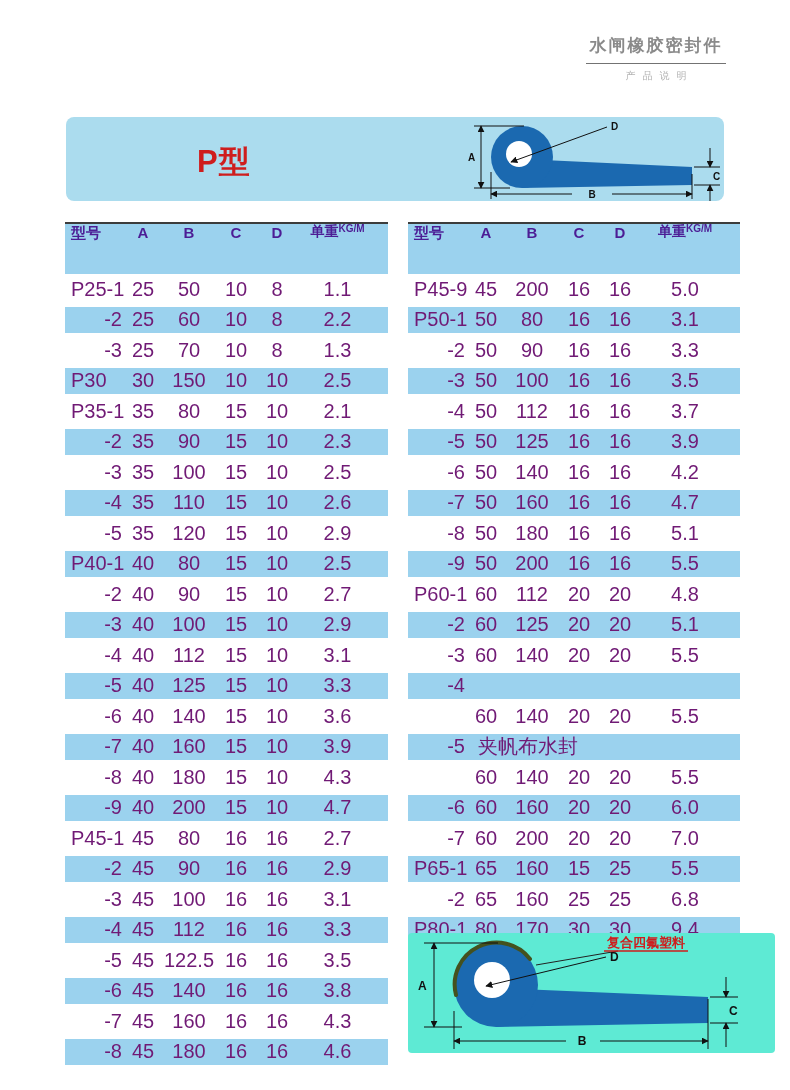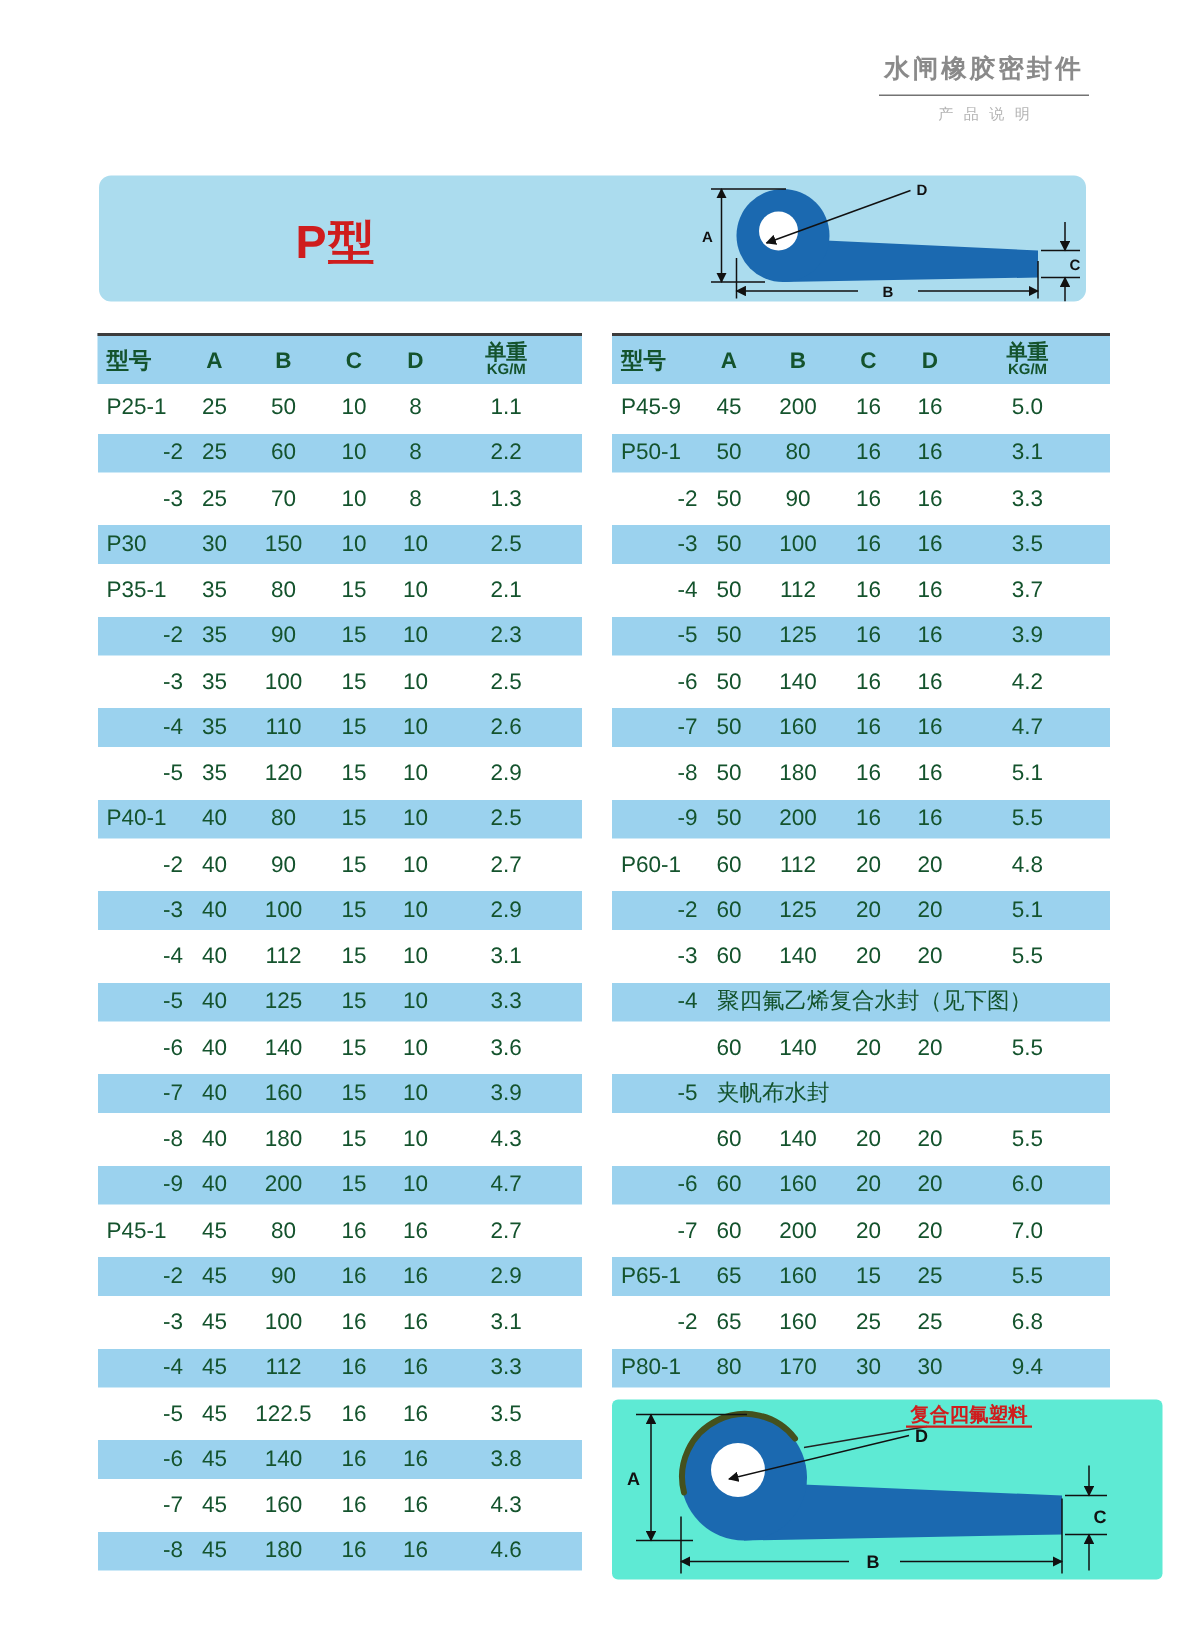--- a/index.html
+++ b/index.html
@@ -16,38 +16,38 @@
   .banner{position:absolute;left:66px;top:117px;width:658px;height:84px;
           background:#abdcee;border-radius:8px;}
   .banner-title{position:absolute;left:131px;top:24px;font-size:31px;font-weight:bold;
                 color:#cf1d1d;letter-spacing:1px;}
   .banner-svg{position:absolute;left:398px;top:0px;}
 
   
   .spec-table{position:absolute;top:222px;}
   .spec-table.left{left:65px;width:323px;}
   .spec-table.right{left:408px;width:332px;}
-  .thead{display:flex;height:34px;align-items:center;background:#9bd2ee;
-         border-top:2px solid #3c3c3c;font-weight:bold;font-size:15px;color:#14532d;
+  .thead{display:flex;height:52px;align-items:flex-start;background:#9bd2ee;
+         border-top:2px solid #3c3c3c;font-weight:bold;font-size:15px;color:#4c1d95;
          box-sizing:border-box;}
-  .tr{display:flex;height:30.5px;align-items:center;font-size:15px;color:#14532d;
+  .tr{display:flex;height:30.5px;align-items:center;font-size:20px;color:#701a75;
       box-sizing:border-box;}
   .tr.alt{background:#9bd2ee;background-clip:padding-box;
           border-top:2px solid #fff;border-bottom:2px solid #fff;}
   .td{box-sizing:border-box;white-space:nowrap;}
   .c-model{width:58px;}
   .ml{text-align:left;padding-left:6px;}
   .mr{text-align:right;padding-right:1px;}
   .c-a{width:40px;text-align:center;}
   .c-b{width:52px;text-align:center;}
   .c-c{width:42px;text-align:center;}
   .c-d{width:40px;text-align:center;}
   .c-w{flex:1;text-align:center;padding-right:10px;}
   .c-note{flex:1;text-align:left;padding-left:12px;}
-  .wcell{display:flex;flex-direction:column;justify-content:center;line-height:1.05;}
+  .wcell{display:flex;flex-direction:row;justify-content:center;line-height:1.05;}
   .wcell .w1{font-size:14px;}
   .wcell .w2{font-size:10px;}
 
   
   .bottom-box{position:absolute;left:408px;top:933px;width:367px;height:120px;
               background:#5eead4;border-radius:4px;}
 
   svg text{font-family:"Liberation Sans","DejaVu Sans",sans-serif;}
   .dimlbl{font-size:10px;font-weight:bold;fill:#111;}
   .dimlbl2{font-size:12px;font-weight:bold;fill:#111;}
@@ -431,21 +431,20 @@
       <div class="tr">
         <div class="td c-model mr">-3</div>
         <div class="td c-a">60</div>
         <div class="td c-b">140</div>
         <div class="td c-c">20</div>
         <div class="td c-d">20</div>
         <div class="td c-w">5.5</div>
       </div>
       <div class="tr alt">
         <div class="td c-model mr">-4</div>
-        <div class="td c-note">聚四氟乙烯复合水封（见下图）</div>
       </div>
       <div class="tr">
         <div class="td c-model ml"></div>
         <div class="td c-a">60</div>
         <div class="td c-b">140</div>
         <div class="td c-c">20</div>
         <div class="td c-d">20</div>
         <div class="td c-w">5.5</div>
       </div>
       <div class="tr alt">

